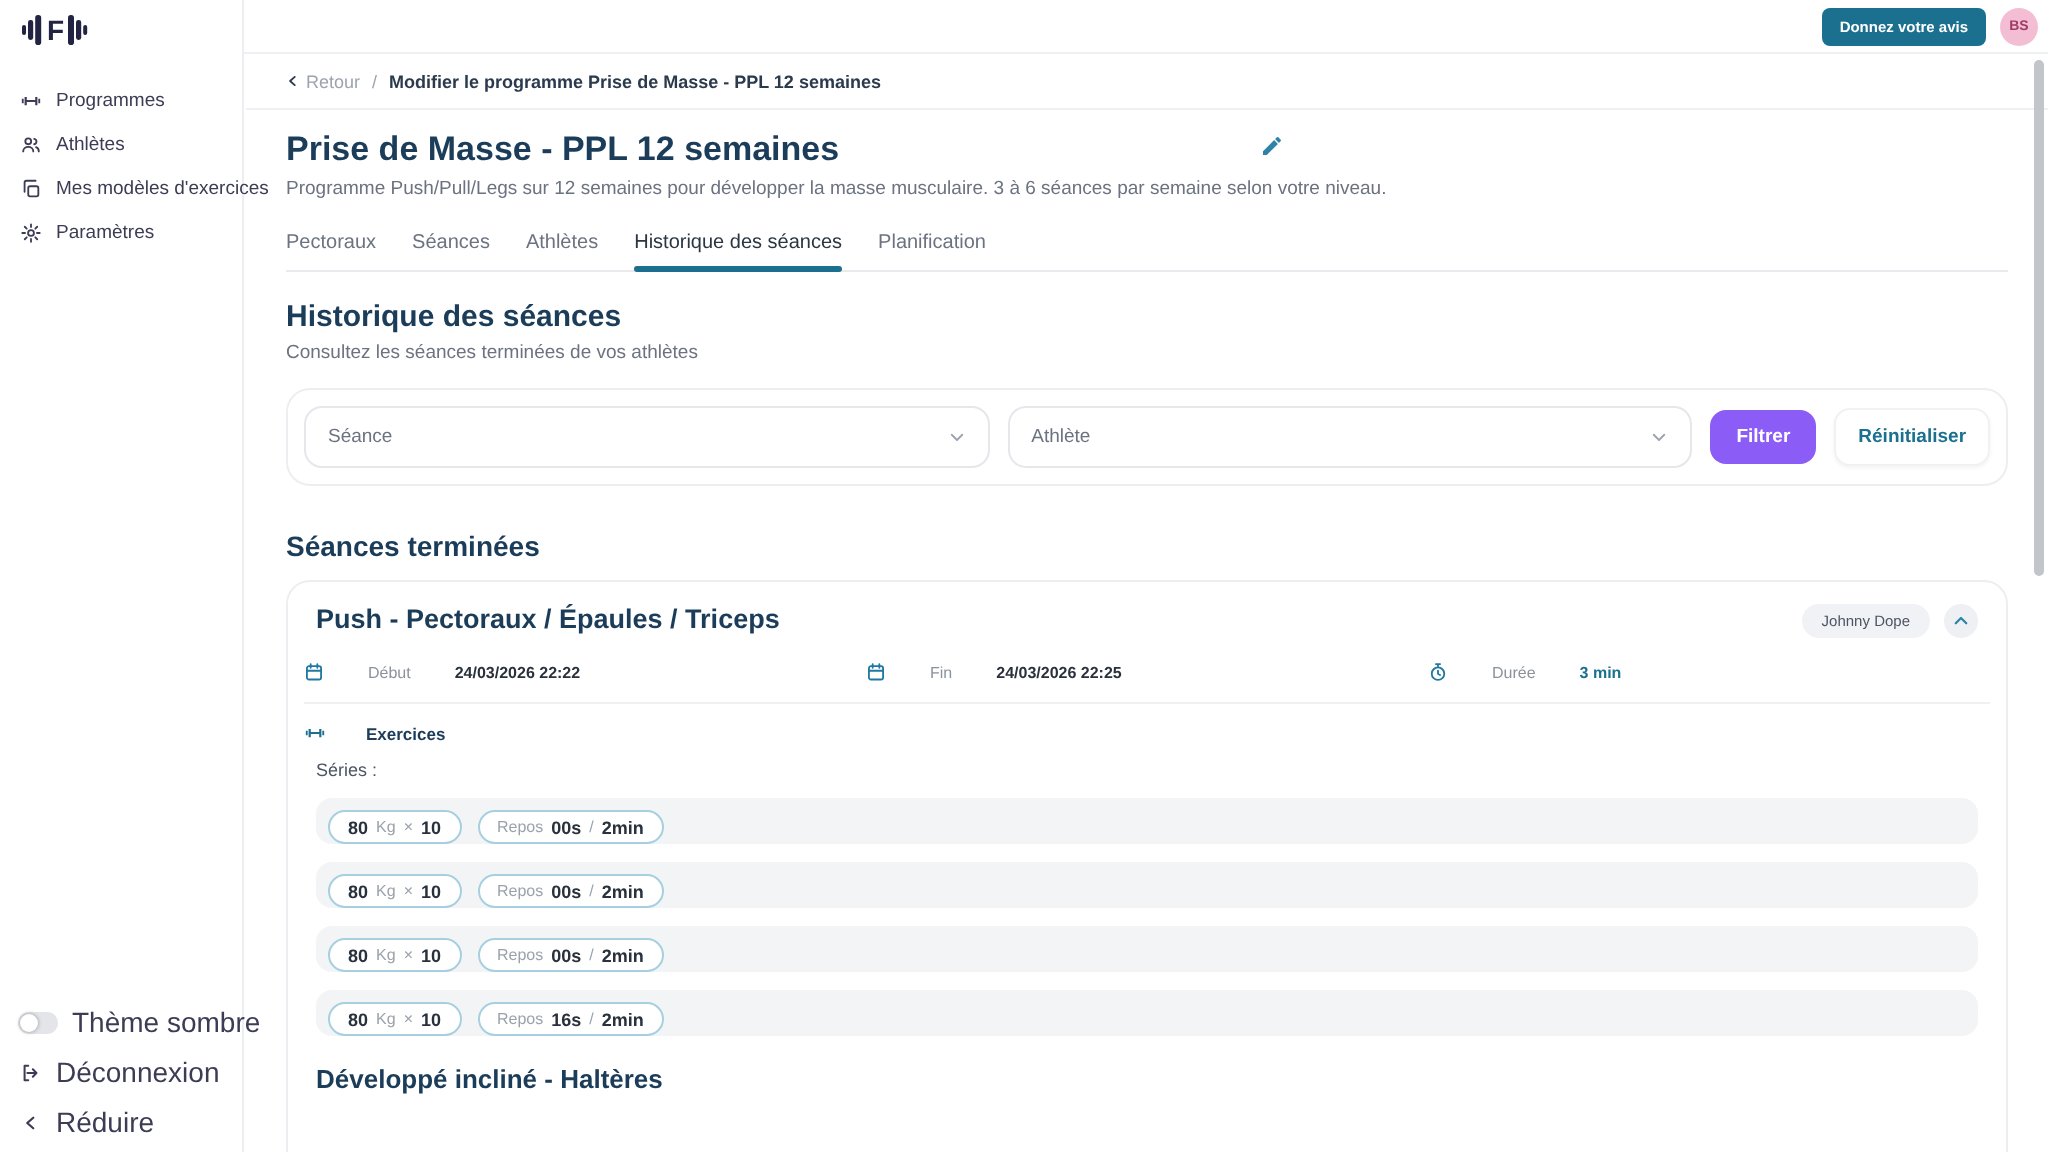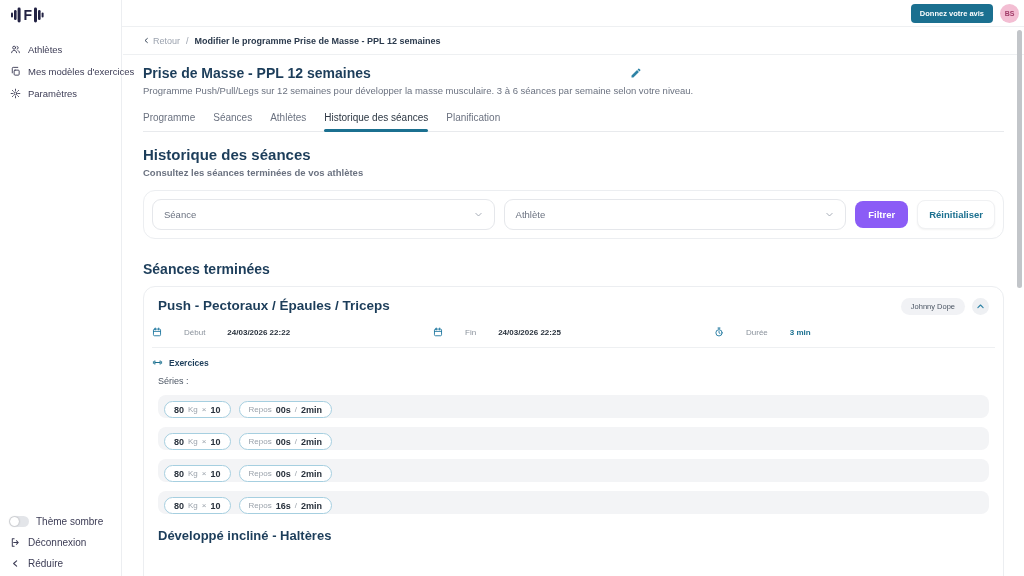--- a/index.html
+++ b/index.html
@@ -8,21 +8,21 @@
 
   
   .sidebar { position:absolute; left:0; top:0; width:122px; height:576px;
     background:#fff; border-right:1px solid #eceef1; z-index:2; }
   .logo { margin:6px 0 10px 10px; color:#232344; }
   .nav-item { display:flex; align-items:center; gap:7px; padding:5px 9px;
     font-size:9.5px; color:#3c3c55; cursor:pointer; white-space:nowrap; }
   .nav-icon { width:12px; height:12px; display:flex; align-items:center;
     justify-content:center; color:#3c3c55; flex:none; }
   .sidebar-footer { position:absolute; left:9px; bottom:7px; display:flex;
-    flex-direction:column; gap:9px; font-size:10px; color:#3c3c55; }
+    flex-direction:column; gap:9px; font-size:14px; color:#3c3c55; }
   .foot-row { display:flex; align-items:center; gap:7px; cursor:pointer; white-space:nowrap; }
   .toggle { width:20px; height:11px; border-radius:999px; background:#e3e5e9; position:relative; flex:none; }
   .toggle .knob { position:absolute; left:1px; top:1px; width:9px; height:9px;
     border-radius:50%; background:#fff; box-shadow:0 0 2px rgba(0,0,0,.35); }
 
   
   .topbar { position:absolute; left:122px; right:0; top:0; height:27px;
     border-bottom:1px solid #eef0f2; display:flex; align-items:center;
     justify-content:flex-end; gap:7px; padding-right:5px; background:#fff; }
   .feedback-btn { background:#1b7090; color:#fff; font-size:7.5px; font-weight:bold;
@@ -36,32 +36,32 @@
   .main { position:absolute; left:123px; top:27px; right:0; bottom:0; padding:0 20px; overflow:hidden; }
 
   .breadcrumb { display:flex; align-items:center; gap:6px; height:28px;
     font-size:9px; border-bottom:1px solid #eef0f2; margin:0 -20px; padding:0 20px; }
   .bc-back { display:flex; align-items:center; gap:3px; color:#9ca3af; cursor:pointer; }
   .bc-back .chev { color:#2b3a4d; display:flex; }
   .bc-sep { color:#9ca3af; }
   .bc-current { color:#2b3a4d; font-weight:bold; }
 
   .title-row { position:relative; margin-top:10px; }
-  .program-title { font-size:14px; font-weight:bold; color:#1c3d5a; }
+  .program-title { font-size:17px; font-weight:bold; color:#1c3d5a; }
   .edit-icon { position:absolute; left:487px; top:2px; color:#2e83a6; cursor:pointer; display:flex; }
   .program-desc { margin-top:4px; font-size:9.5px; color:#6b7280; }
 
   .tabs { display:flex; gap:18px; margin-top:16px; border-bottom:1px solid #e8eaed; }
   .tab { font-size:10px; color:#6b7280; padding-bottom:8px; position:relative; cursor:pointer; white-space:nowrap; }
   .tab.active { color:#2b3642; }
   .tab.active::after { content:""; position:absolute; left:0; right:0; bottom:-1px;
     height:3px; background:#1b7090; border-radius:2px; }
 
   .section-title { margin-top:14px; font-size:15px; font-weight:bold; color:#1c3d5a; }
-  .section-sub { margin-top:4px; font-size:9.5px; color:#6b7280;font-weight:bold; }
+  .section-sub { margin-top:4px; font-size:9.5px; color:#6b7280; }
 
   .filter-card { margin-top:12px; border:1px solid #eceef1; border-radius:12px;
     padding:8px; display:flex; gap:9px; align-items:center; }
   .select { flex:1; height:31px; border:1px solid #e5e7eb; border-radius:9px;
     display:flex; align-items:center; justify-content:space-between;
     padding:0 11px; font-size:9.5px; color:#6b7280; background:#fff; cursor:pointer; }
   .select .chev { color:#9ca3af; display:flex; }
   .btn-filter { background:#8b5cf6; color:#fff; font-weight:bold; font-size:9.5px;
     border:none; border-radius:8px; padding:8px 13px; cursor:pointer;
     font-family:"Liberation Sans",sans-serif; }
@@ -81,21 +81,21 @@
   .collapse-btn { width:17px; height:17px; border-radius:50%; background:#eef0f3;
     border:none; color:#2e83a6; display:flex; align-items:center; justify-content:center;
     cursor:pointer; padding:0; }
   .meta-row { display:grid; grid-template-columns:1fr 1fr 1fr; margin-top:12px; }
   .meta { display:flex; align-items:center; gap:22px; font-size:8px; }
   .meta-icon { color:#2178a0; display:flex; flex:none; }
   .meta .lbl { color:#8a929c; }
   .meta .val { font-weight:bold; color:#28313c; }
   .meta .val.teal { color:#1b7090; }
   .card-divider { border-top:1px solid #eef0f2; margin:10px 0 9px; }
-  .exercises-label { display:flex; align-items:center; gap:6px; font-size:8.5px;
+  .exercises-label { display:flex; align-items:center; gap:20px; font-size:8.5px;
     font-weight:bold; color:#1c3d5a; }
   .exercises-label .ic { color:#1b7090; display:flex; }
   .exercise-block { margin:0 6px; }
   .exercise-name { margin-top:14px; font-size:13px; font-weight:bold; color:#1c3d5a; }
   .series-label { margin-top:8px; font-size:9px; color:#4b5563; }
   .series-row { background:#f3f4f6; border-radius:8px; height:23px; display:flex;
     align-items:flex-end; gap:8px; padding-left:6px; margin-top:9px; }
   .pill { background:#fff; border:1px solid #a6cfe0; border-radius:999px; height:17px;
     display:flex; align-items:center; padding:0 9px; gap:4px; }
   .pill .b { font-weight:bold; color:#28313c; font-size:9px; }
@@ -115,20 +115,28 @@
       <rect x="7.6" y="1.5" width="3" height="15" rx="1.4"></rect>
       <text x="13.5" y="14" font-size="14" font-weight="bold" font-family="Liberation Sans, sans-serif">F</text>
       <rect x="24" y="1.5" width="3" height="15" rx="1.4"></rect>
       <rect x="28" y="4" width="2.6" height="10" rx="1.2"></rect>
       <rect x="31.6" y="6.5" width="2" height="5" rx="1"></rect>
     </svg>
   </div>
   <div id="sidebar-nav">
       <div class="nav-item">
     <span class="nav-icon">
+          <svg width="11" height="11" viewBox="0 0 24 24" fill="currentColor">
+            <path d="M2 9.5h2v5H2zM5 7.5h2.4v9H5zM16.6 7.5H19v9h-2.4zM20 9.5h2v5h-2zM7.4 11h9.2v2H7.4z"></path>
+          </svg>
+        </span>
+    <span class="nav-label">Programmes</span>
+  </div>
+      <div class="nav-item">
+    <span class="nav-icon">
           <svg width="11" height="11" viewBox="0 0 24 24" fill="none" stroke="currentColor" stroke-width="2" stroke-linecap="round">
             <circle cx="9" cy="8" r="3.2"></circle>
             <path d="M3.5 19c0-3 2.5-5 5.5-5s5.5 2 5.5 5"></path>
             <path d="M15.5 5.3a3 3 0 0 1 0 5.9"></path>
             <path d="M17.5 14.4c2 .7 3 2.3 3 4.6"></path>
           </svg>
         </span>
     <span class="nav-label">Athlètes</span>
   </div>
       <div class="nav-item">
@@ -202,21 +210,21 @@
     <div class="program-title">Prise de Masse - PPL 12 semaines</div>
     <span class="edit-icon">
       <svg width="12" height="12" viewBox="0 0 24 24" fill="currentColor">
           <path d="M3 17.2V21h3.8L17.9 9.9l-3.8-3.8L3 17.2zM20.7 7.1c.4-.4.4-1 0-1.4l-2.4-2.4c-.4-.4-1-.4-1.4 0l-1.8 1.8 3.8 3.8 1.8-1.8z"></path>
         </svg>
     </span>
   </div>
   <div class="program-desc">Programme Push/Pull/Legs sur 12 semaines pour développer la masse musculaire. 3 à 6 séances par semaine selon votre niveau.</div>
 
   <div class="tabs" id="tabs">
-      <div class="tab">Programme</div>
+      <div class="tab">Pectoraux</div>
       <div class="tab">Séances</div>
       <div class="tab">Athlètes</div>
       <div class="tab active">Historique des séances</div>
       <div class="tab">Planification</div>
     </div>
 
   <div class="section-title">Historique des séances</div>
   <div class="section-sub">Consultez les séances terminées de vos athlètes</div>
 
   <div class="filter-card">

